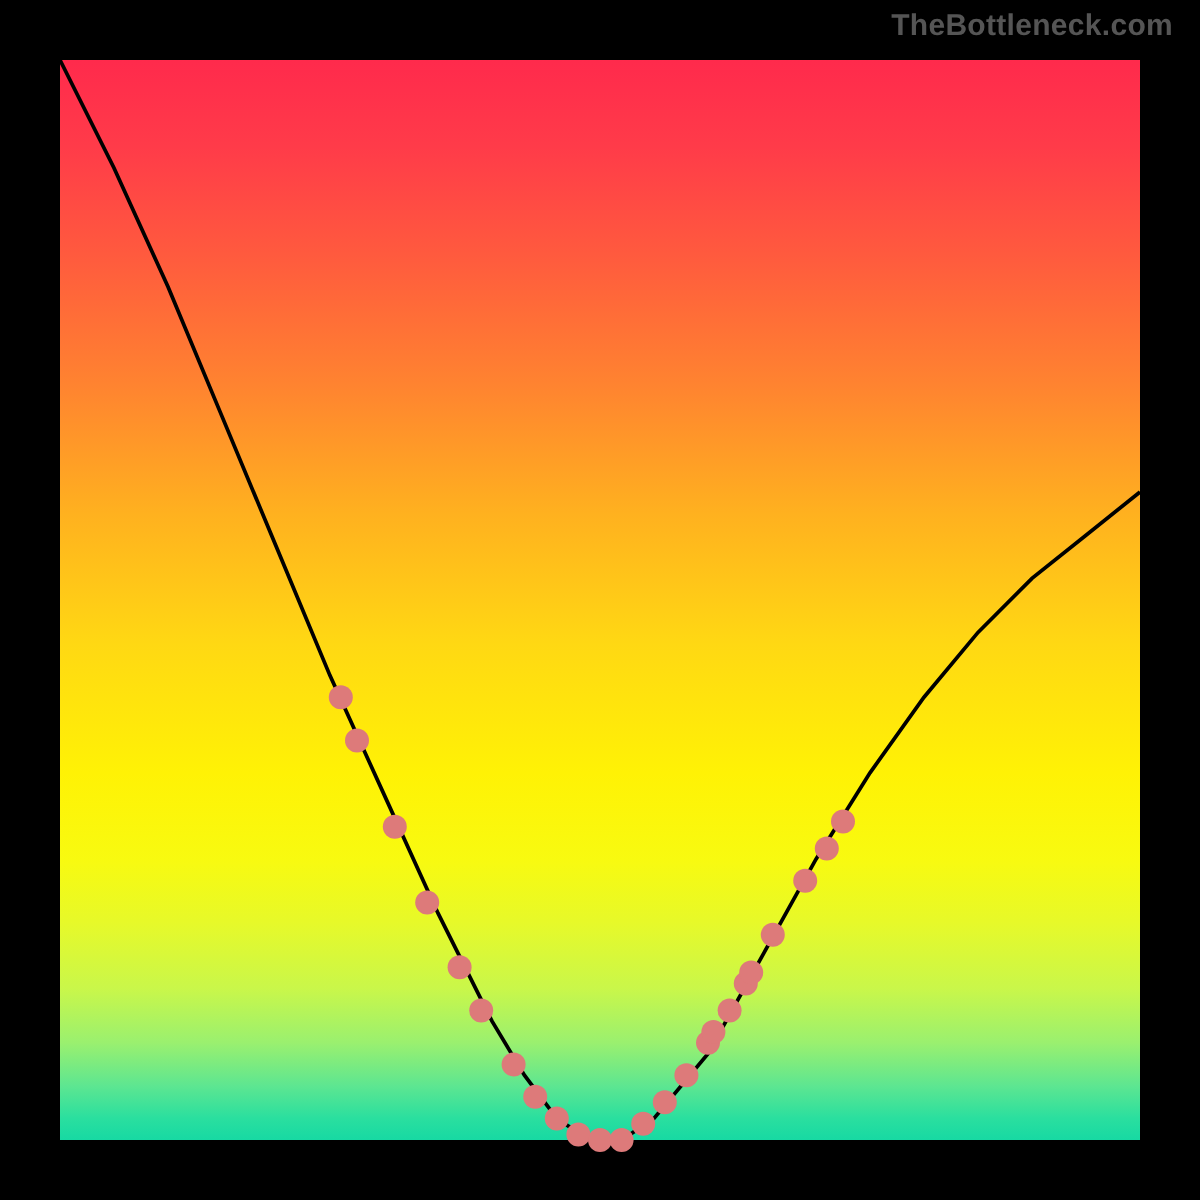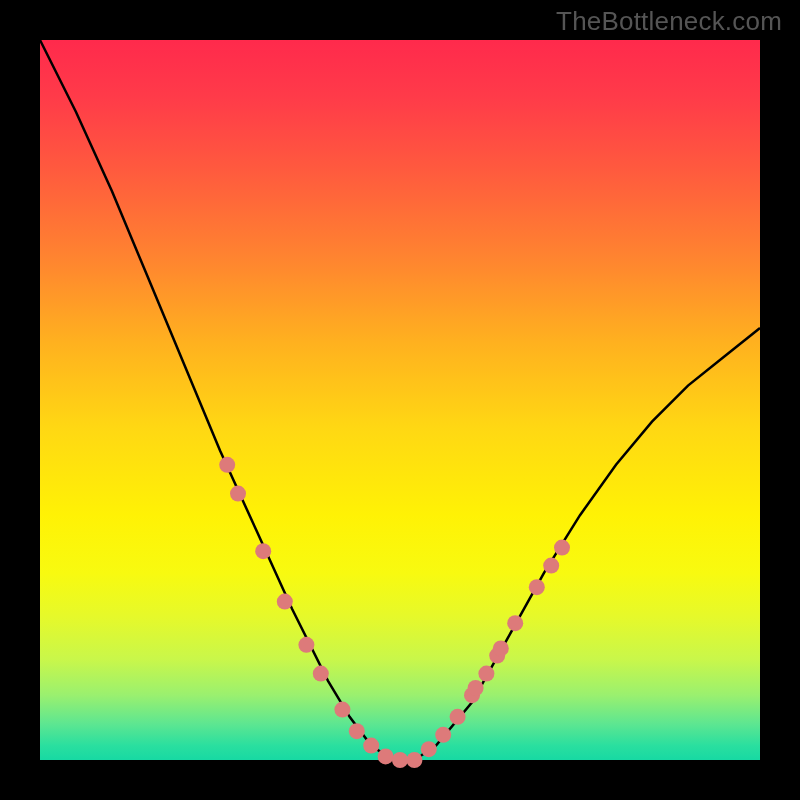--- a/index.html
+++ b/index.html
@@ -9,22 +9,22 @@
     height: 800px;
     background: #000;
     position: relative;
     font-family: Arial, Helvetica, sans-serif;
   }
   .watermark {
     position: absolute;
     top: 6px;
     right: 18px;
     color: #555;
-    font-size: 26px;
-    font-weight: 400;
+    font-size: 20px;
+    font-weight: 700;
     letter-spacing: 0.2px;
     z-index: 10;
   }
   .plot-area {
     position: absolute;
     left: 40px;
     top: 40px;
     width: 720px;
     height: 720px;
     background: linear-gradient(to bottom,

